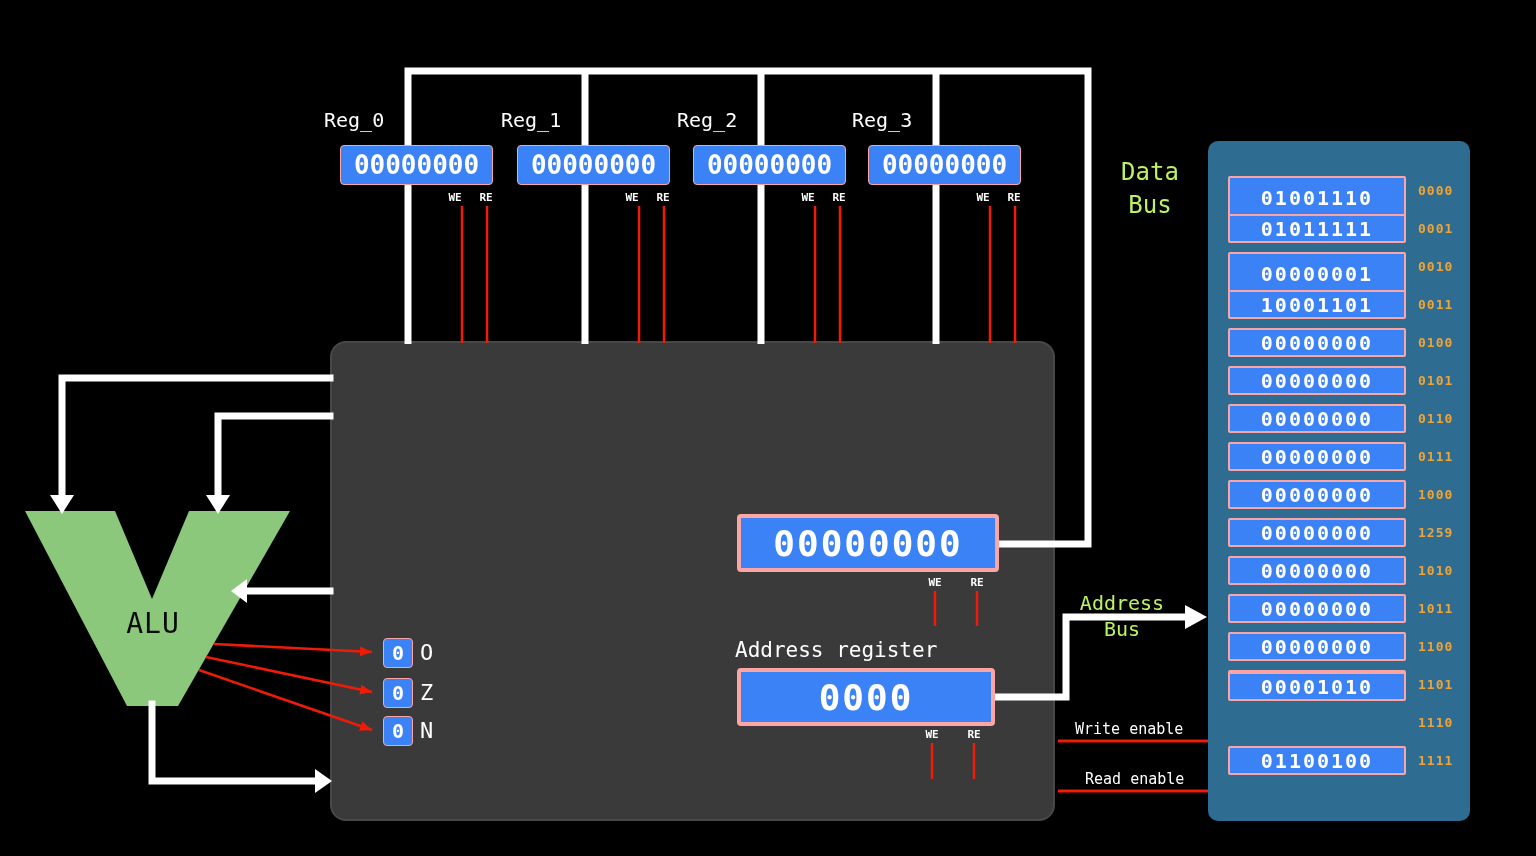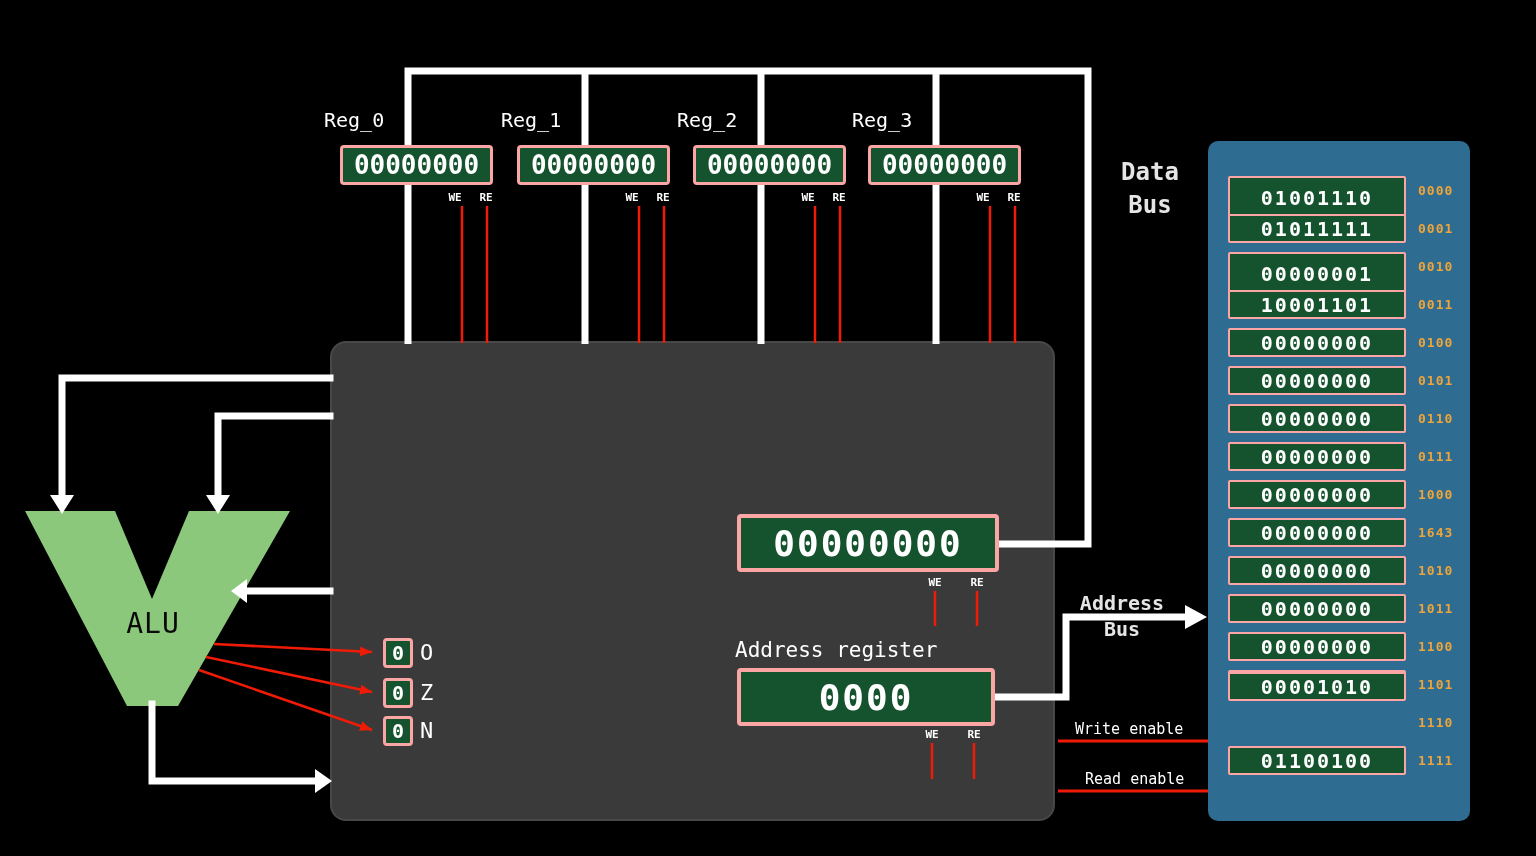--- a/index.html
+++ b/index.html
@@ -8,33 +8,33 @@
   .canvas { position:relative; width:1536px; height:856px; background:#000; overflow:hidden;margin-top:16px; }
 
   .control-unit { position:absolute; left:330px; top:325px; width:725px; height:480px;
                   background:#3a3a3a; border:2px solid #484848; border-radius:16px; }
   .memory-panel { position:absolute; left:1208px; top:125px; width:262px; height:680px;
                   background:#2e6d91; border-radius:10px; }
 
   svg.wires { position:absolute; left:0; top:0; pointer-events:none; }
 
   .vbox { position:absolute; display:flex; align-items:center; justify-content:center;
-          background:#14532d; border:3px solid #fca5a5; border-radius:4px; color:#fff; font-weight:bold;
+          background:#3b82f6; border:1px solid #fca5a5; border-radius:4px; color:#fff; font-weight:bold;
           font-family:"DejaVu Sans Mono", monospace; }
   .reg-box  { font-size:26px; }
   .big-box  { font-size:36px; border-width:4px; letter-spacing:2px; }
   .flag-box { font-size:20px; }
   .mem-cell { font-size:20px; letter-spacing:2px; border-width:2px; border-radius:2px; }
 
   .reg-name  { position:absolute; color:#fff; font-size:20px; }
   .sig       { position:absolute; color:#fff; font-size:11px; font-weight:bold; width:26px; text-align:center; }
   .mem-addr  { position:absolute; color:#eda43b; font-size:13px; font-weight:bold; letter-spacing:1px; }
   .flag-label{ position:absolute; color:#fff; font-size:22px; }
   .section-label { position:absolute; color:#fff; font-size:21px; }
-  .bus-label { position:absolute; color:#e5e5e5; text-align:center;font-weight:bold; }
+  .bus-label { position:absolute; color:#bef264; text-align:center; }
   .data-bus-label    { left:1100px; top:140px; width:100px; font-size:24px; line-height:33px; }
   .address-bus-label { left:1060px; top:574px; width:124px; font-size:20px; line-height:26px; }
   .enable-label { position:absolute; color:#fff; font-size:15px; }
   .alu-label { position:absolute; left:117px; top:591px; width:72px; text-align:center;
                color:#0a0a0a; font-size:28px; font-weight:normal; letter-spacing:1px; }
 </style>
 </head>
 <body>
 
 <div class="canvas">
@@ -146,21 +146,21 @@
       <div class="mem-addr" style="left:1418px;top:319px">0100</div>
       <div class="vbox mem-cell" style="left:1228px;top:350px;width:178px;height:29px">00000000</div>
       <div class="mem-addr" style="left:1418px;top:357px">0101</div>
       <div class="vbox mem-cell" style="left:1228px;top:388px;width:178px;height:29px">00000000</div>
       <div class="mem-addr" style="left:1418px;top:395px">0110</div>
       <div class="vbox mem-cell" style="left:1228px;top:426px;width:178px;height:29px">00000000</div>
       <div class="mem-addr" style="left:1418px;top:433px">0111</div>
       <div class="vbox mem-cell" style="left:1228px;top:464px;width:178px;height:29px">00000000</div>
       <div class="mem-addr" style="left:1418px;top:471px">1000</div>
       <div class="vbox mem-cell" style="left:1228px;top:502px;width:178px;height:29px">00000000</div>
-      <div class="mem-addr" style="left:1418px;top:509px">1643</div>
+      <div class="mem-addr" style="left:1418px;top:509px">1259</div>
       <div class="vbox mem-cell" style="left:1228px;top:540px;width:178px;height:29px">00000000</div>
       <div class="mem-addr" style="left:1418px;top:547px">1010</div>
       <div class="vbox mem-cell" style="left:1228px;top:578px;width:178px;height:29px">00000000</div>
       <div class="mem-addr" style="left:1418px;top:585px">1011</div>
       <div class="vbox mem-cell" style="left:1228px;top:616px;width:178px;height:29px">00000000</div>
       <div class="mem-addr" style="left:1418px;top:623px">1100</div>
       <div class="vbox mem-cell" style="left:1228px;top:654px;width:178px;height:29px">00000000</div>
       <div class="mem-addr" style="left:1418px;top:661px">1101</div>
       <div class="vbox mem-cell" style="left:1228px;top:656px;width:178px;height:29px">00001010</div>
       <div class="mem-addr" style="left:1418px;top:699px">1110</div>

